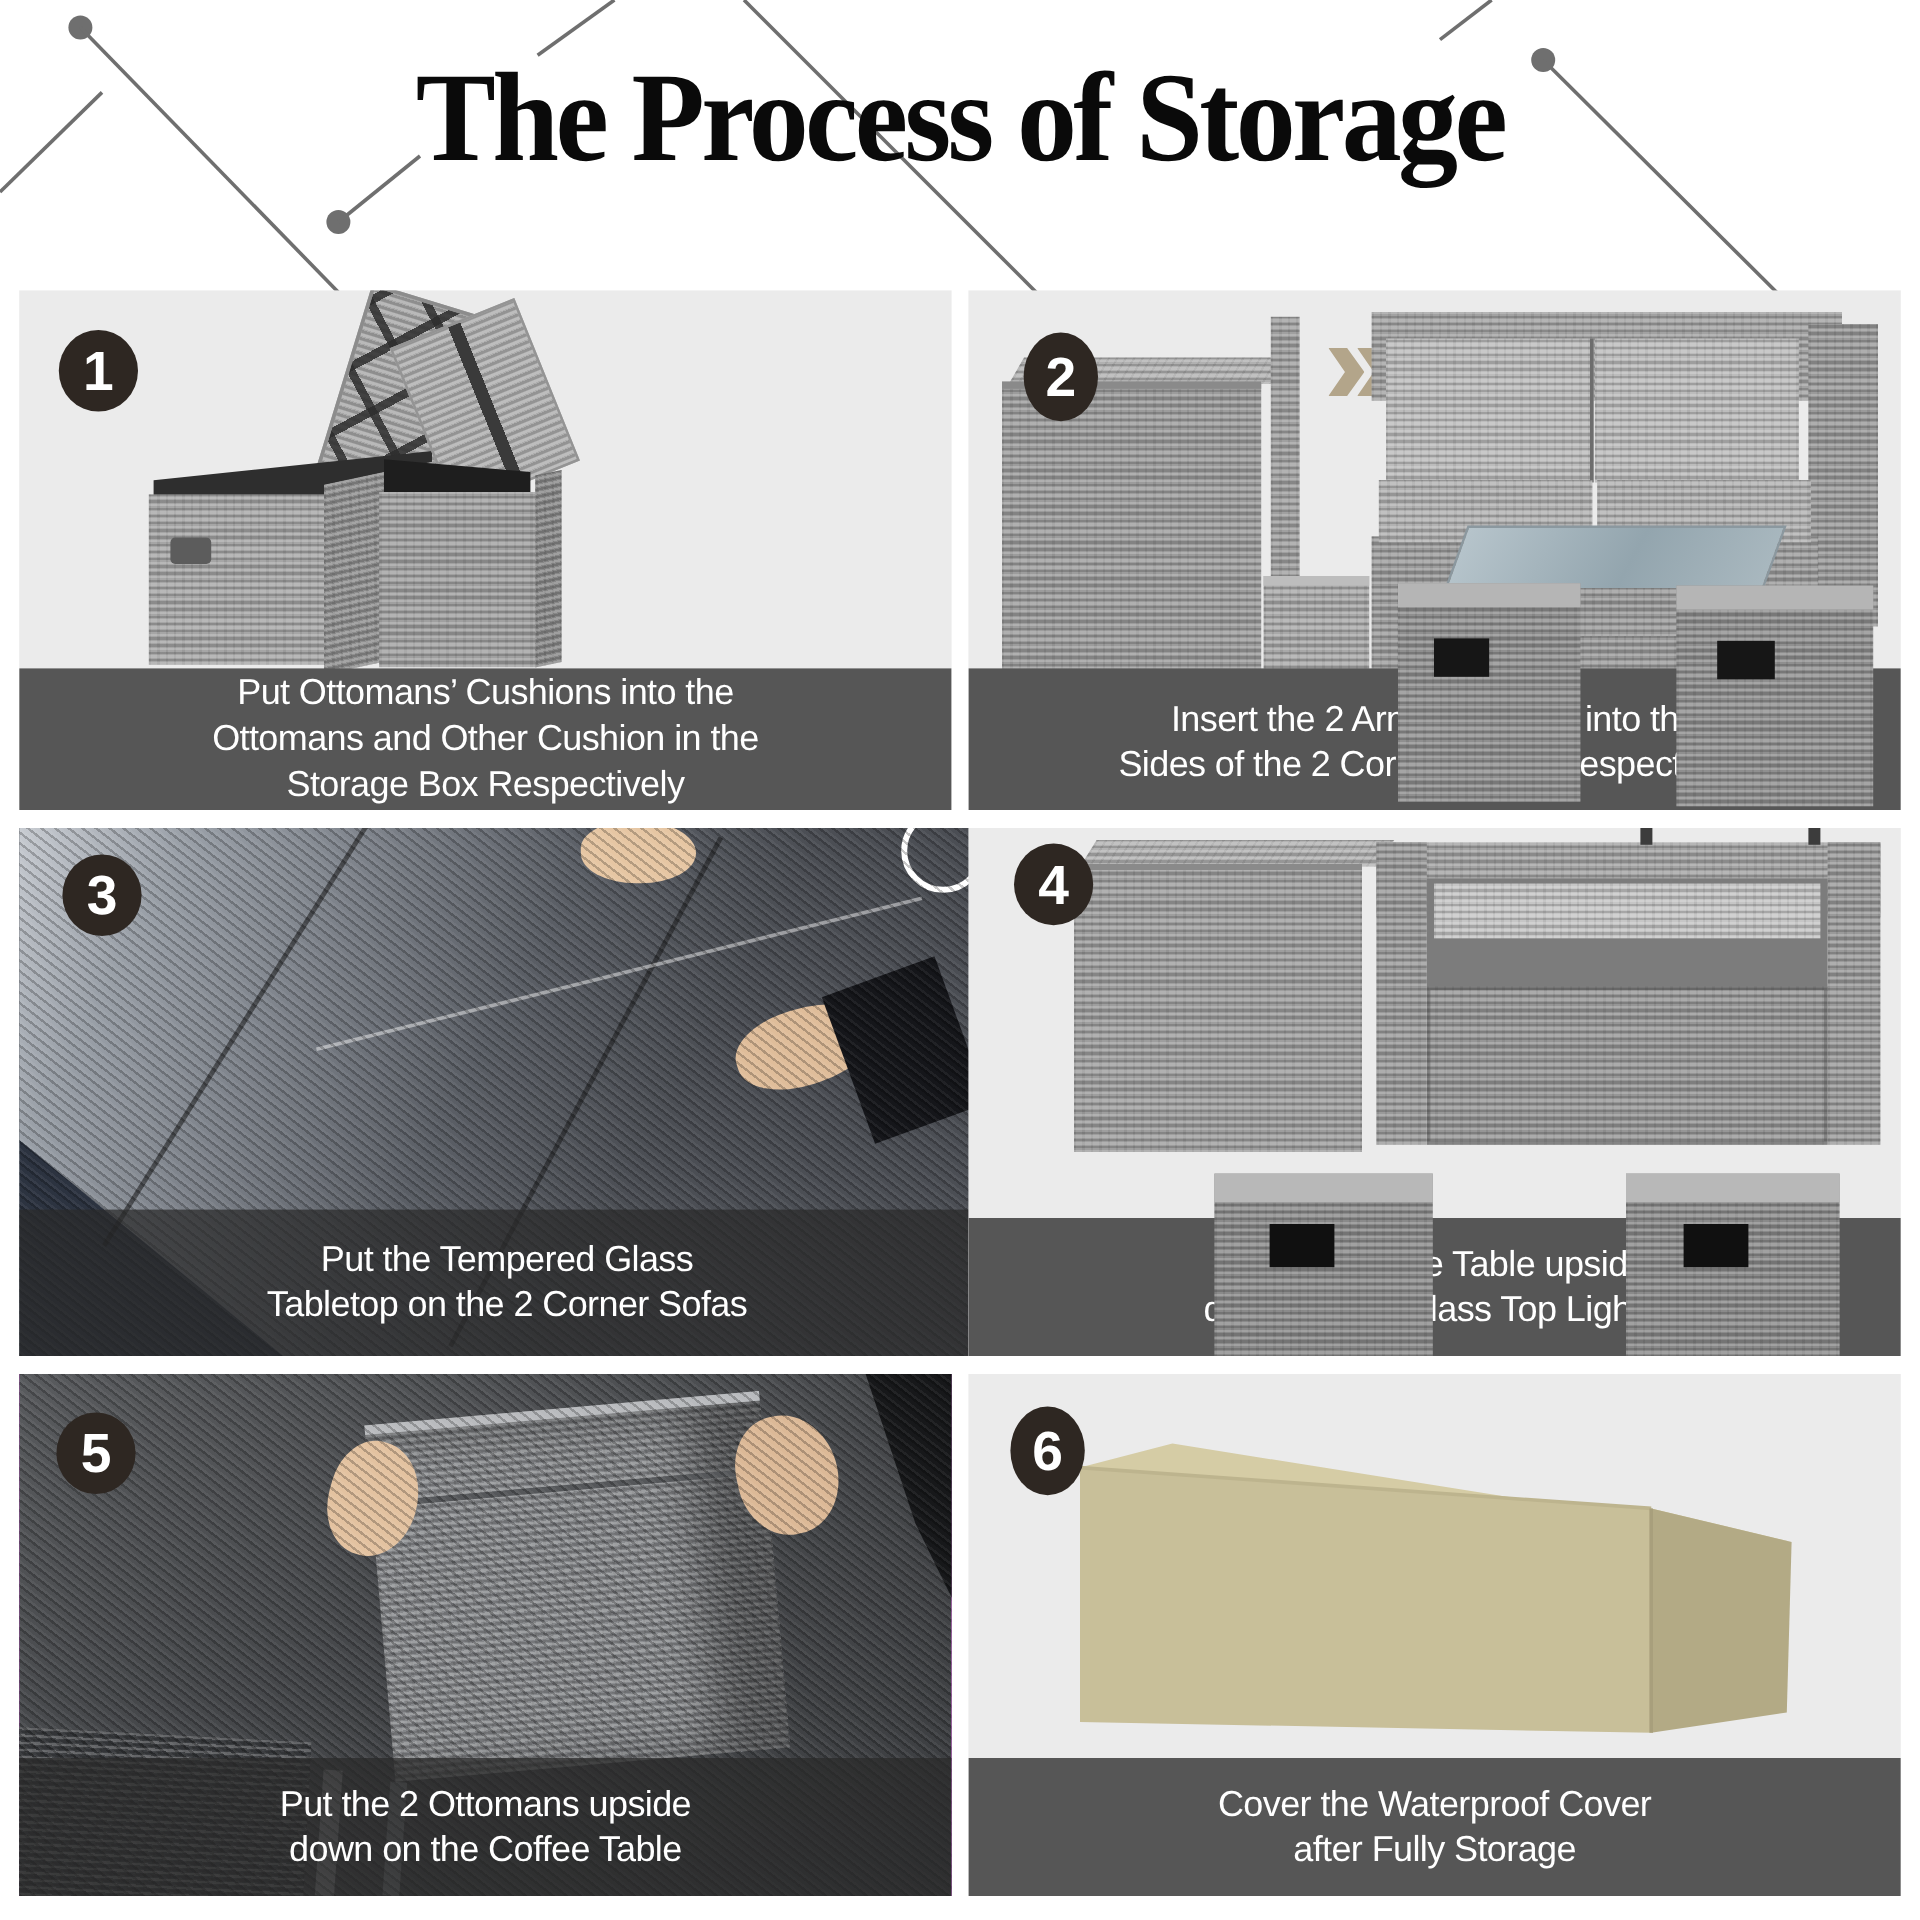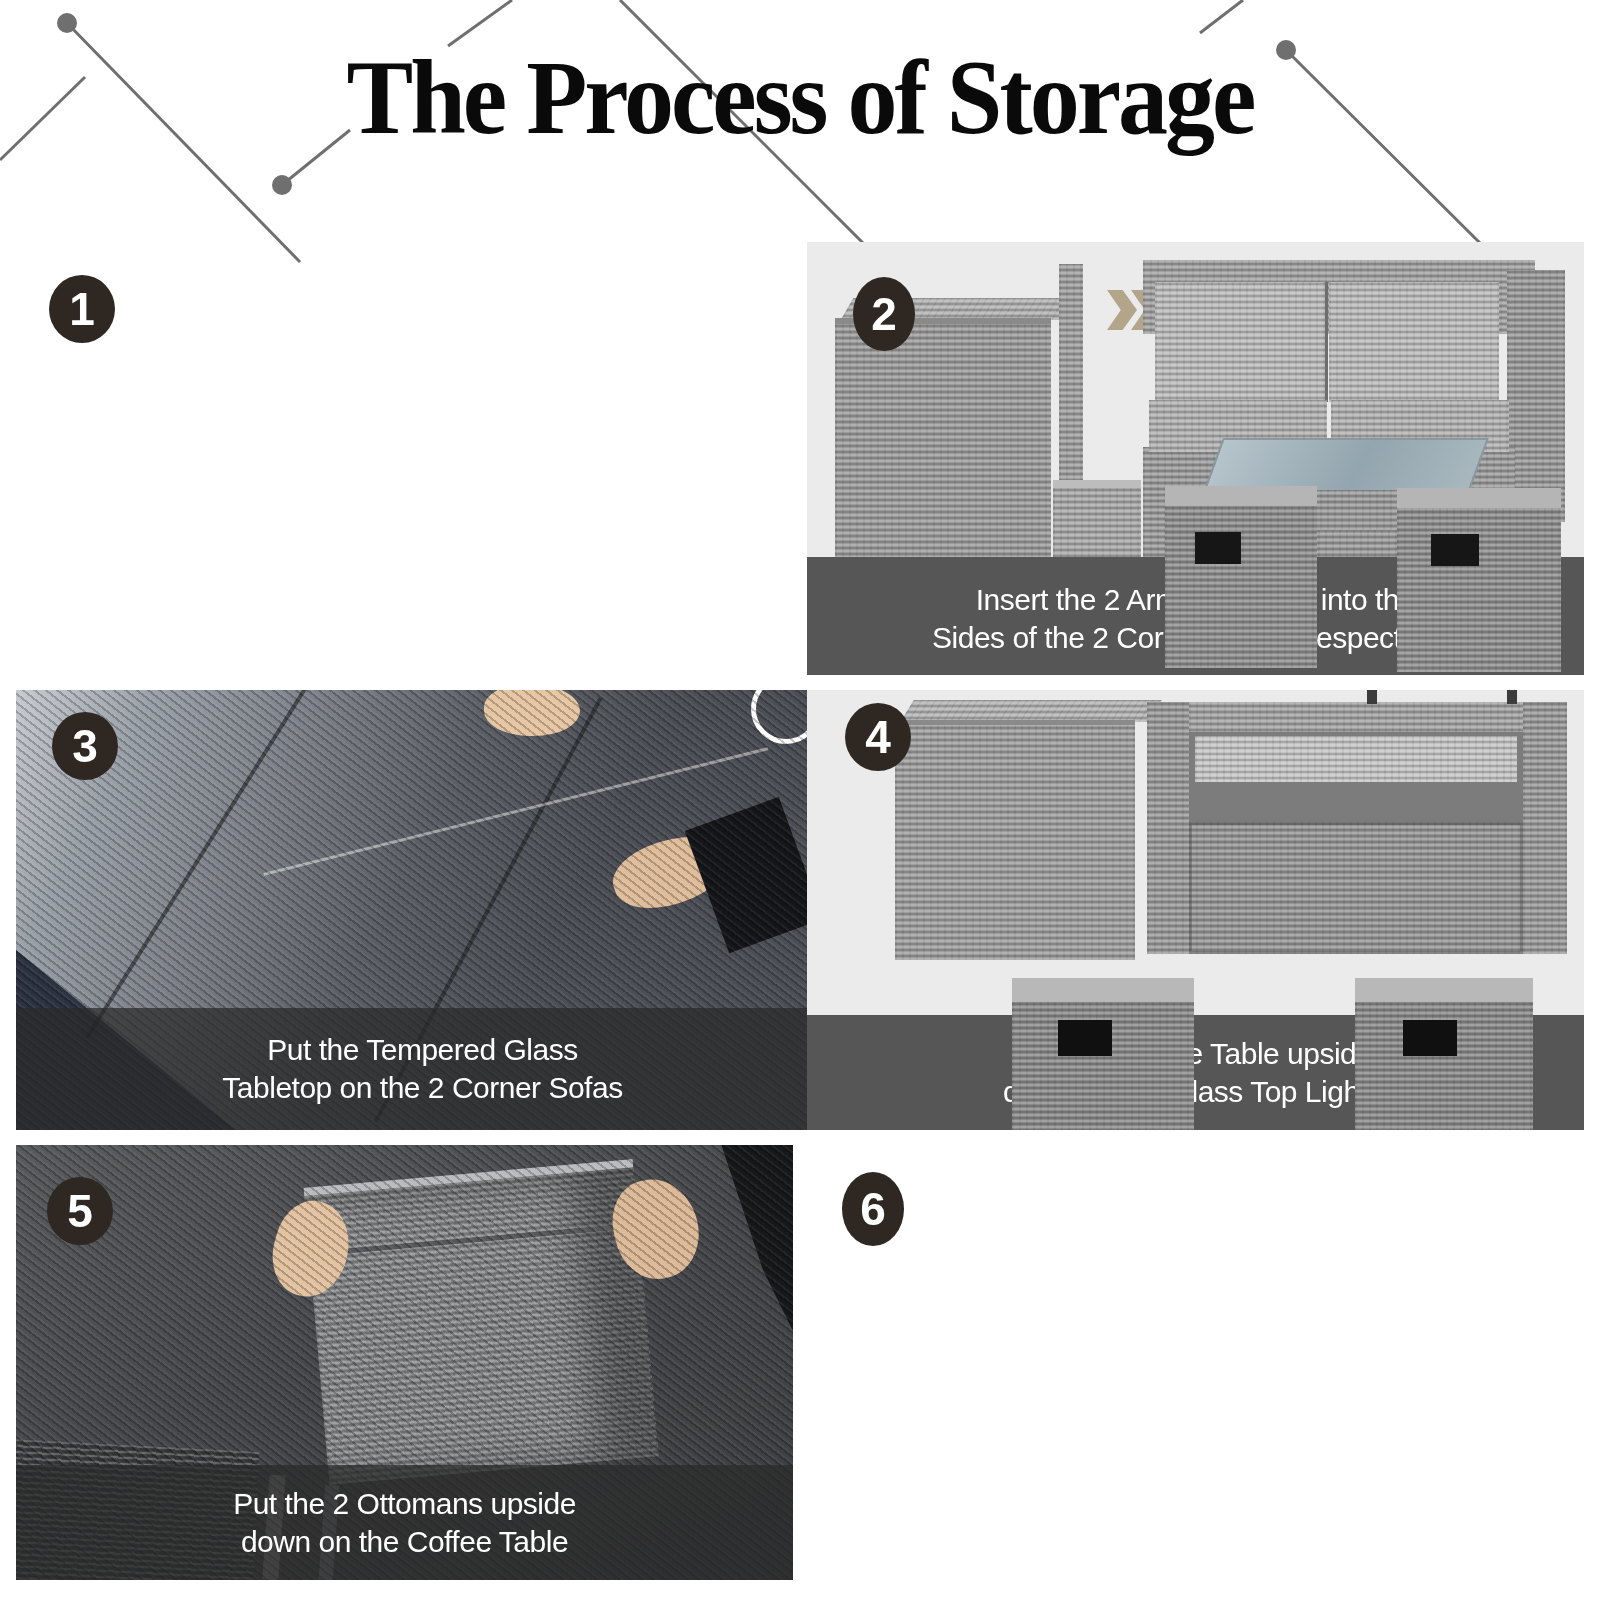--- a/index.html
+++ b/index.html
@@ -58,20 +58,43 @@
     <line x1="512" y1="0" x2="448" y2="46"></line>
     <line x1="620" y1="0" x2="872" y2="252"></line>
     <line x1="1243" y1="0" x2="1200" y2="33"></line>
     <circle cx="1286" cy="50" r="10" stroke="none"></circle>
     <line x1="1286" y1="50" x2="1482" y2="245"></line>
   </g>
 </svg>
 
 <h1 id="title">The Process of Storage</h1>
 
+<section class="panel p1">
+  <div>
+
+    <div class="wk" style="--c:#a7a7a7;left:256px;top:6px;width:114px;height:240px;transform:rotate(17deg);border:3px solid #8c8c8c;
+                background-image:repeating-linear-gradient(45deg, transparent 0 34px, rgba(45,45,45,.85) 34px 41px),
+                                 repeating-linear-gradient(-45deg, transparent 0 34px, rgba(45,45,45,.85) 34px 41px),
+                                 repeating-linear-gradient(0deg, rgba(255,255,255,.2) 0 2px, rgba(0,0,0,.15) 3px 5px, transparent 5px 6px);"></div>
+    <div class="flat" style="left:112px;top:146px;width:232px;height:46px;background:#2e2e2e;transform:skewY(-6deg);"></div>
+    <div class="wk" style="--c:#a6a6a6;left:108px;top:170px;width:146px;height:142px;"></div>
+    <div class="wk" style="--c:#8e8e8e;left:254px;top:152px;width:94px;height:158px;transform:skewY(-12deg);"></div>
+    <div class="flat" style="left:126px;top:206px;width:34px;height:22px;background:#5c5c5c;border-radius:4px;"></div>
+
+    <div class="wk" style="--c:#adadad;left:332px;top:22px;width:108px;height:142px;transform:rotate(-22deg);border:2px solid #949494;
+                background-image:linear-gradient(90deg, transparent 0 46%, #3a3a3a 46% 56%, transparent 56%),
+                                 repeating-linear-gradient(0deg, rgba(255,255,255,.2) 0 2px, rgba(0,0,0,.15) 3px 5px, transparent 5px 6px);"></div>
+    <div class="flat" style="left:304px;top:146px;width:122px;height:48px;background:#1e1e1e;transform:skewY(5deg);"></div>
+    <div class="wk" style="--c:#a0a0a0;left:300px;top:168px;width:130px;height:146px;"></div>
+    <div class="wk" style="--c:#878787;left:430px;top:152px;width:22px;height:160px;transform:skewY(-12deg);"></div>
+  </div>
+  <div class="caption cap-solid h118">Put Ottomans’ Cushions into the
+Ottomans and Other Cushion in the
+Storage Box Respectively</div>
+</section>
 
 <section class="panel p2">
   <div>
     <div class="wk" style="--c:#b1b1b1;left:40px;top:56px;width:224px;height:22px;transform:skewX(-30deg);"></div>
     <div class="wk" style="--c:#9c9c9c;left:28px;top:76px;width:216px;height:240px;border-top:6px solid #8a8a8a;"></div>
 
     <div class="chev" style="left:300px;top:48px;"></div>
     <div class="chev" style="left:324px;top:48px;"></div>
 
     <div class="wk" style="--c:#a0a0a0;left:252px;top:22px;width:24px;height:262px;"></div>
@@ -157,20 +180,31 @@
     <div class="hand" style="left:258px;top:56px;width:74px;height:96px;background:#e3c2a0;transform:rotate(16deg);"></div>
     <div class="hand" style="left:598px;top:34px;width:84px;height:100px;background:#dcb997;transform:rotate(-12deg);"></div>
     <div class="flat" style="left:648px;top:-10px;width:180px;height:300px;background:#17181a;
                 clip-path:polygon(30% 0,100% 0,100% 100%,55% 45%);"></div>
     <div class="weave"></div>
   </div>
   <div class="caption cap-glass h115">Put the 2 Ottomans upside
 down on the Coffee Table</div>
 </section>
 
+<section class="panel p6">
+  <svg width="777" height="320" style="position:absolute;left:0;top:0;">
+    <polygon points="93,78 170,58 686,140 569,112" fill="#d5cca5"></polygon>
+    <polygon points="569,112 686,140 682,282 569,299" fill="#b3aa85"></polygon>
+    <polygon points="93,78 569,112 569,299 93,290" fill="#c8bf99"></polygon>
+    <line x1="93" y1="78" x2="569" y2="112" stroke="#bdb48e" stroke-width="3"></line>
+    <line x1="569" y1="112" x2="569" y2="299" stroke="#a89f7c" stroke-width="3"></line>
+  </svg>
+  <div class="caption cap-solid h115">Cover the Waterproof Cover
+after Fully Storage</div>
+</section>
 
 <div class="badge" style="left:49px;top:275px;">1</div>
 <div class="badge oval" style="left:853px;top:277px;">2</div>
 <div class="badge" style="left:52px;top:712px;">3</div>
 <div class="badge" style="left:845px;top:703px;">4</div>
 <div class="badge" style="left:47px;top:1177px;">5</div>
 <div class="badge oval" style="left:842px;top:1172px;">6</div>
 
 </div>
 

